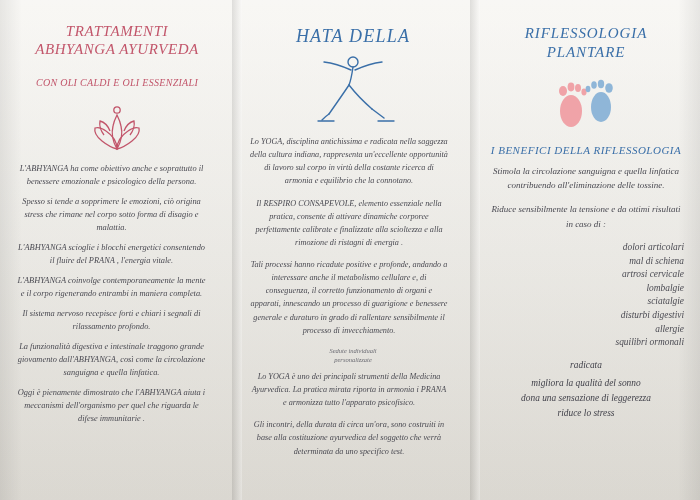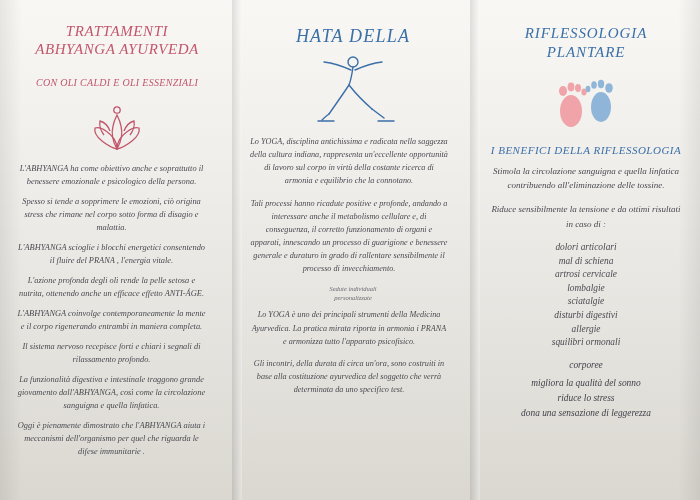--- a/index.html
+++ b/index.html
@@ -126,20 +126,21 @@
     line-height: 1.65;
   }
   .body-right p { margin: 0 0 9px 0; }
   .list-right {
     list-style: none;
     margin: 4px 0 8px 0;
     padding: 0;
     color: #4a4a52;
     font-size: 9.4px;
     line-height: 1.45;
+    text-align: right;
   }
   .closing-right {
     color: #3f3f48;
     font-size: 9.4px;
     line-height: 1.6;
   }
   .closing-right .lead { margin-bottom: 3px; }
 
   
   .icon-wrap {
@@ -174,21 +175,20 @@
         <path d="M22 34 C19 30 17 25 18 20 C22 21 26 25 28 30"></path>
         <path d="M48 34 C51 30 53 25 52 20 C48 21 44 25 42 30"></path>
         <circle cx="35" cy="9" r="3.2"></circle>
       </svg>
     </div>
 
     <div class="body-left">
       <p>L'ABHYANGA  ha come obiettivo anche e soprattutto il benessere emozionale e psicologico della persona.</p>
       <p>Spesso si tende a sopprimere le emozioni, ciò origina stress che rimane nel corpo sotto forma di disagio e malattia.</p>
       <p>L'ABHYANGA scioglie i blocchi energetici consentendo il fluire del PRANA , l'energia vitale.</p>
-      <p>L'azione profonda degli oli rende la pelle setosa e nutrita, ottenendo anche un efficace effetto ANTI-ÁGE.</p>
       <p>L'ABHYANGA coinvolge contemporaneamente la mente e il corpo rigenerando entrambi in maniera completa.</p>
       <p>Il sistema nervoso recepisce forti e chiari i segnali di rilassamento profondo.</p>
       <p>La funzionalità digestiva e intestinale traggono grande giovamento dall'ABHYANGA, così come la circolazione sanguigna e quella linfatica.</p>
       <p>Oggi è pienamente dimostrato che l'ABHYANGA aiuta i meccanismi dell'organismo per quel che riguarda le difese immunitarie .</p>
     </div>
   </div>
 
   <div class="panel panel-center">
     <div class="title-center">HATA DELLA</div>
 
@@ -202,20 +202,21 @@
         <path d="M51 33 C58 42 66 50 74 57"></path>
         <path d="M31 62 C28 64 26 66 24 68"></path>
         <path d="M74 57 C78 60 82 63 86 66"></path>
         <path d="M20 69 L36 69"></path>
         <path d="M80 69 L96 69"></path>
       </svg>
     </div>
 
     <div class="body-center">
       <p>Lo YOGA, disciplina antichissima e radicata nella saggezza della cultura indiana, rappresenta un'eccellente opportunità di lavoro sul corpo in virtù della costante ricerca di armonia e equilibrio che la connotano.</p>
+      <p>Il RESPIRO CONSAPEVOLE, elemento essenziale nella pratica, consente di attivare dinamiche corporee perfettamente calibrate e finalizzate alla scioltezza e alla rimozione di ristagni di energia .</p>
       <p>Tali processi hanno ricadute positive e profonde, andando a interessare anche il metabolismo cellulare e, di conseguenza, il corretto funzionamento di organi e apparati, innescando un processo di guarigione e benessere generale e duraturo in grado di rallentare  sensibilmente il processo di invecchiamento.</p>
     </div>
 
     <div class="subtitle-center-small">
       <div>Sedute individuali</div>
       <div>personalizzate</div>
     </div>
 
     <div class="body-center">
       <p>Lo YOGA è uno dei principali strumenti della Medicina Ayurvedica. La pratica mirata riporta in armonia i PRANA e armonizza tutto l'apparato psicofisico.</p>
@@ -260,19 +261,19 @@
       <li>mal di schiena</li>
       <li>artrosi cervicale</li>
       <li>lombalgie</li>
       <li>sciatalgie</li>
       <li>disturbi digestivi</li>
       <li>allergie</li>
       <li>squilibri ormonali</li>
     </ul>
 
     <div class="closing-right">
-      <div class="lead">corporee</div>
+      <div class="lead">radicata</div>
       <div>migliora la qualità del sonno</div>
+      <div>dona una sensazione di leggerezza</div>
       <div>riduce lo stress</div>
-      <div>dona una sensazione di leggerezza</div>
     </div>
   </div>
 </div>
 
 </body></html>

